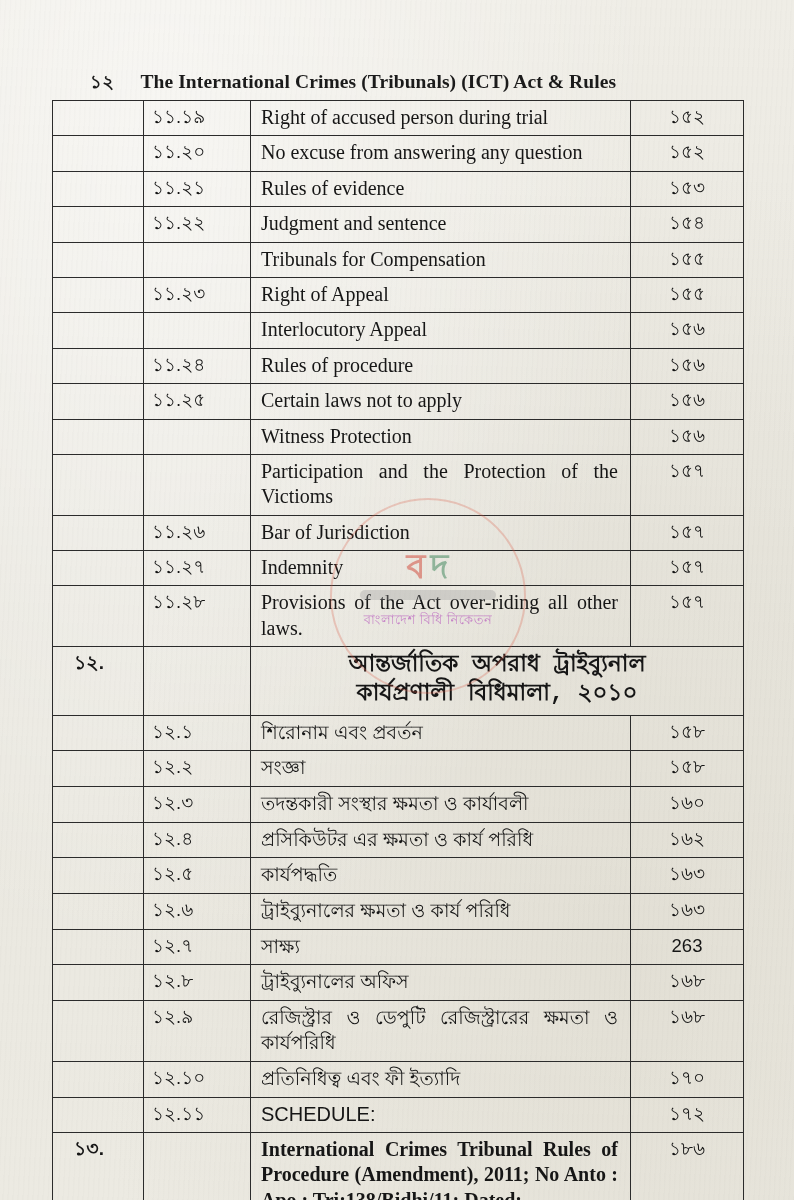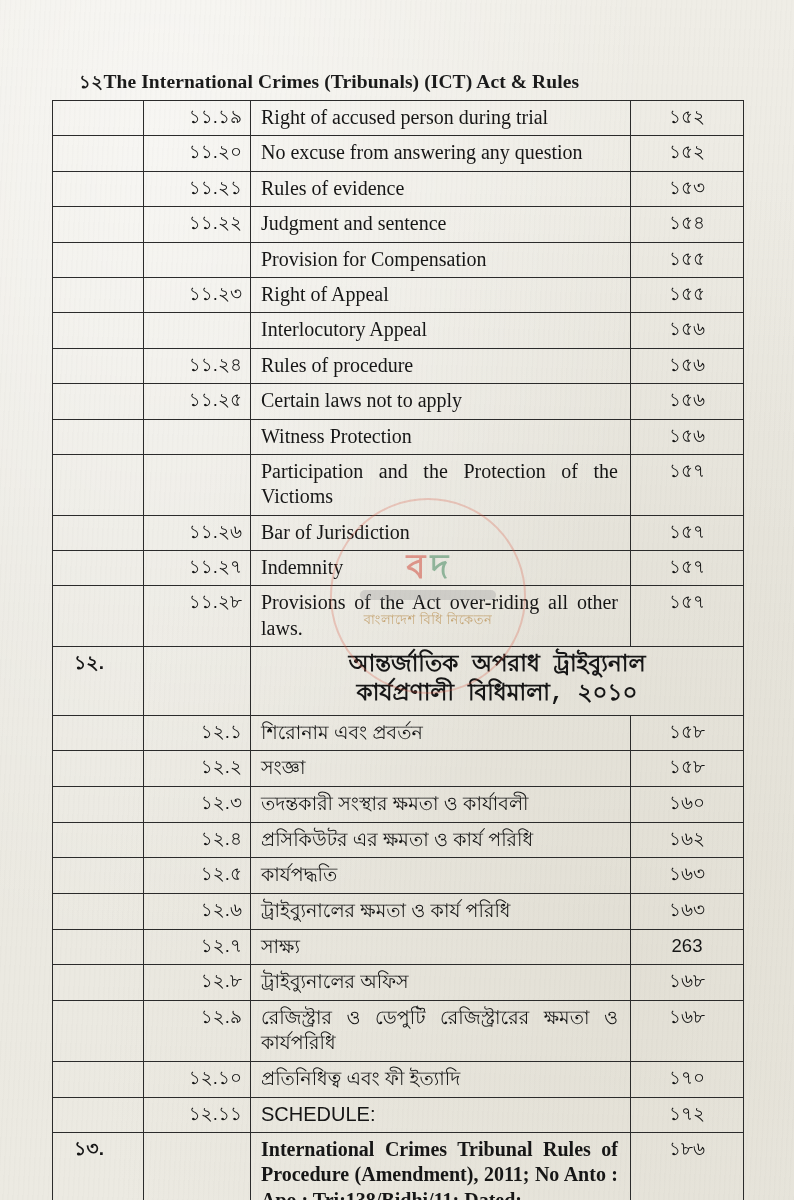--- a/index.html
+++ b/index.html
@@ -34,24 +34,25 @@
 
   .content {
     position: absolute;
     left: 0; top: 0; right: 0; bottom: 0;
   }
 
   
   .running-head {
     position: absolute;
     top: 68px;
-    left: 79px;
+    left: 90px;
     width: 600px;
     display: flex;
     align-items: baseline;
+    gap: 26px;
     color: #1b1b1b;
   }
   .folio {
     font-size: 18px;
     font-weight: 700;
     letter-spacing: 0.5px;
   }
   .head-title {
     font-size: 19.5px;
     font-weight: 700;
@@ -78,21 +79,21 @@
   td.c-sec {
     width: 68px;
     text-align: center;
     font-size: 19px;
     font-weight: 700;
     padding-left: 2px;
     padding-right: 20px;
   }
   td.c-num {
     width: 90px;
-    text-align: right;
+    text-align: left;
     font-size: 19px;
   }
   td.c-title {
     font-size: 20px;
     padding-left: 10px;
     padding-right: 12px;
   }
   td.c-page {
     width: 96px;
     text-align: center;
@@ -179,21 +180,21 @@
     opacity: 0.7;
   }
   .stamp .sub {
     position: absolute;
     left: 0;
     top: 112px;
     width: 100%;
     text-align: center;
     font-family: "Liberation Sans", sans-serif;
     font-size: 13px;
-    color: #a16207;
+    color: #a21caf;
     letter-spacing: 0.5px;
   }
 </style>
 </head>
 <body>
 
 <div class="page"></div>
 
 <div class="content">
 
@@ -229,21 +230,21 @@
       <tr>
         <td class="c-sec"></td>
         <td class="c-num bn">১১.২২</td>
         <td class="c-title">Judgment and sentence</td>
         <td class="c-page bn">১৫৪</td>
       </tr>
 
       <tr>
         <td class="c-sec"></td>
         <td class="c-num bn"></td>
-        <td class="c-title">Provision for Compensation</td>
+        <td class="c-title">Tribunals for Compensation</td>
         <td class="c-page bn">১৫৫</td>
       </tr>
 
       <tr>
         <td class="c-sec"></td>
         <td class="c-num bn">১১.২৩</td>
         <td class="c-title">Right of Appeal</td>
         <td class="c-page bn">১৫৫</td>
       </tr>
 

